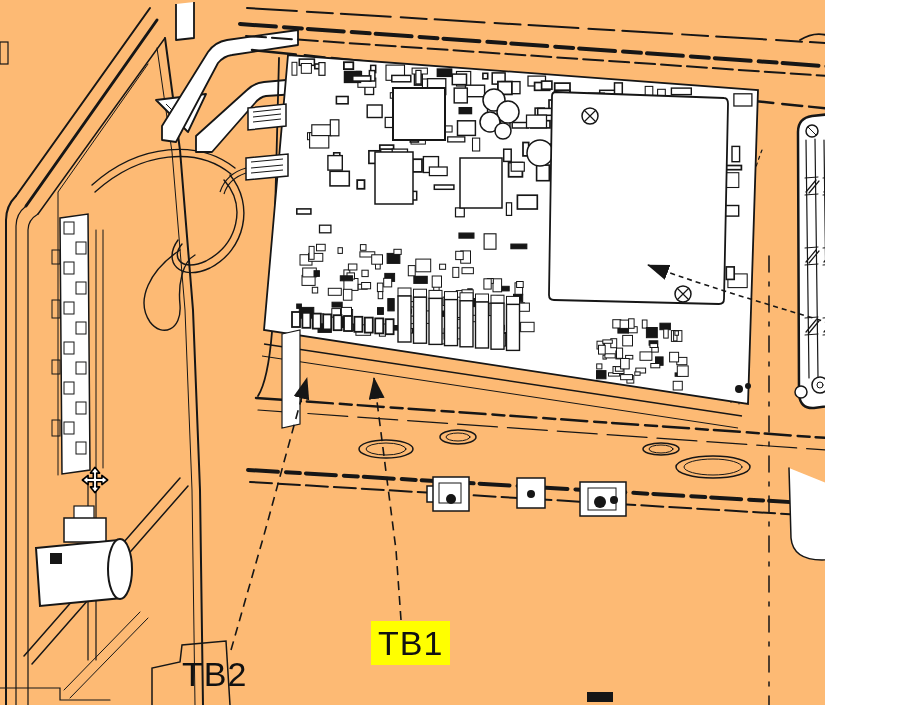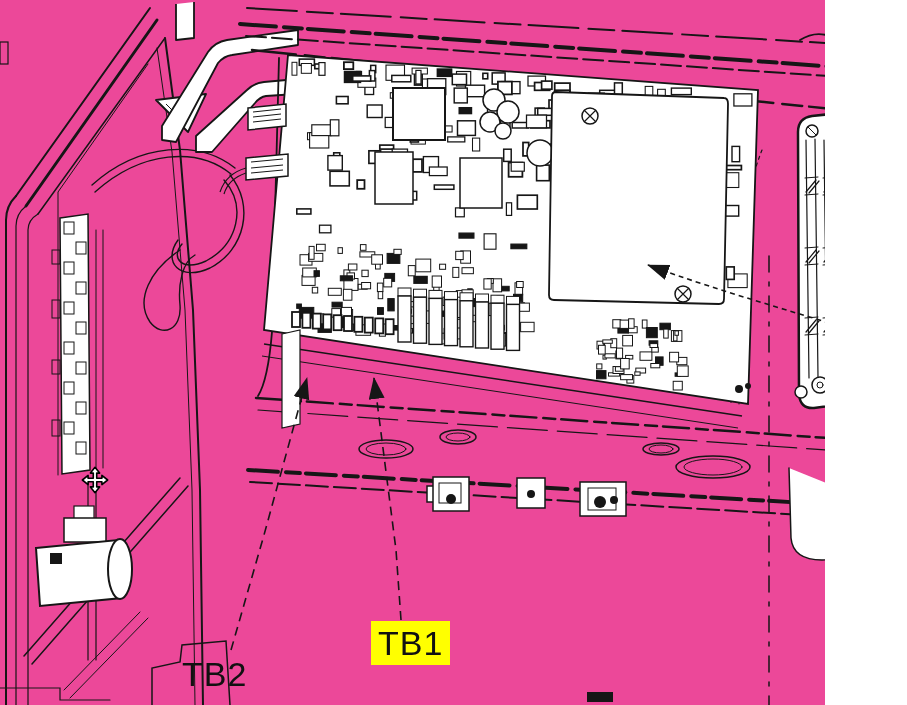--- a/index.html
+++ b/index.html
@@ -1,16 +1,16 @@
 <!DOCTYPE html>
 <html><head>
 <meta charset="utf-8">
 <style>
   html,body{margin:0;padding:0;background:#fff;}
-  .stage{position:relative;width:825px;height:705px;background:#ec4899;overflow:hidden;
+  .stage{position:relative;width:825px;height:705px;background:#fdba74;overflow:hidden;
          font-family:"Liberation Sans",sans-serif;}
   .stage svg{position:absolute;left:0;top:0;}
   .callout-label{position:absolute;font-size:34px;line-height:38px;color:#111;
                  letter-spacing:1px;white-space:nowrap;}
   .callout-label.hl{padding:3px 7px;}
   svg *{vector-effect:none;}
 </style>
 </head>
 <body>
 

